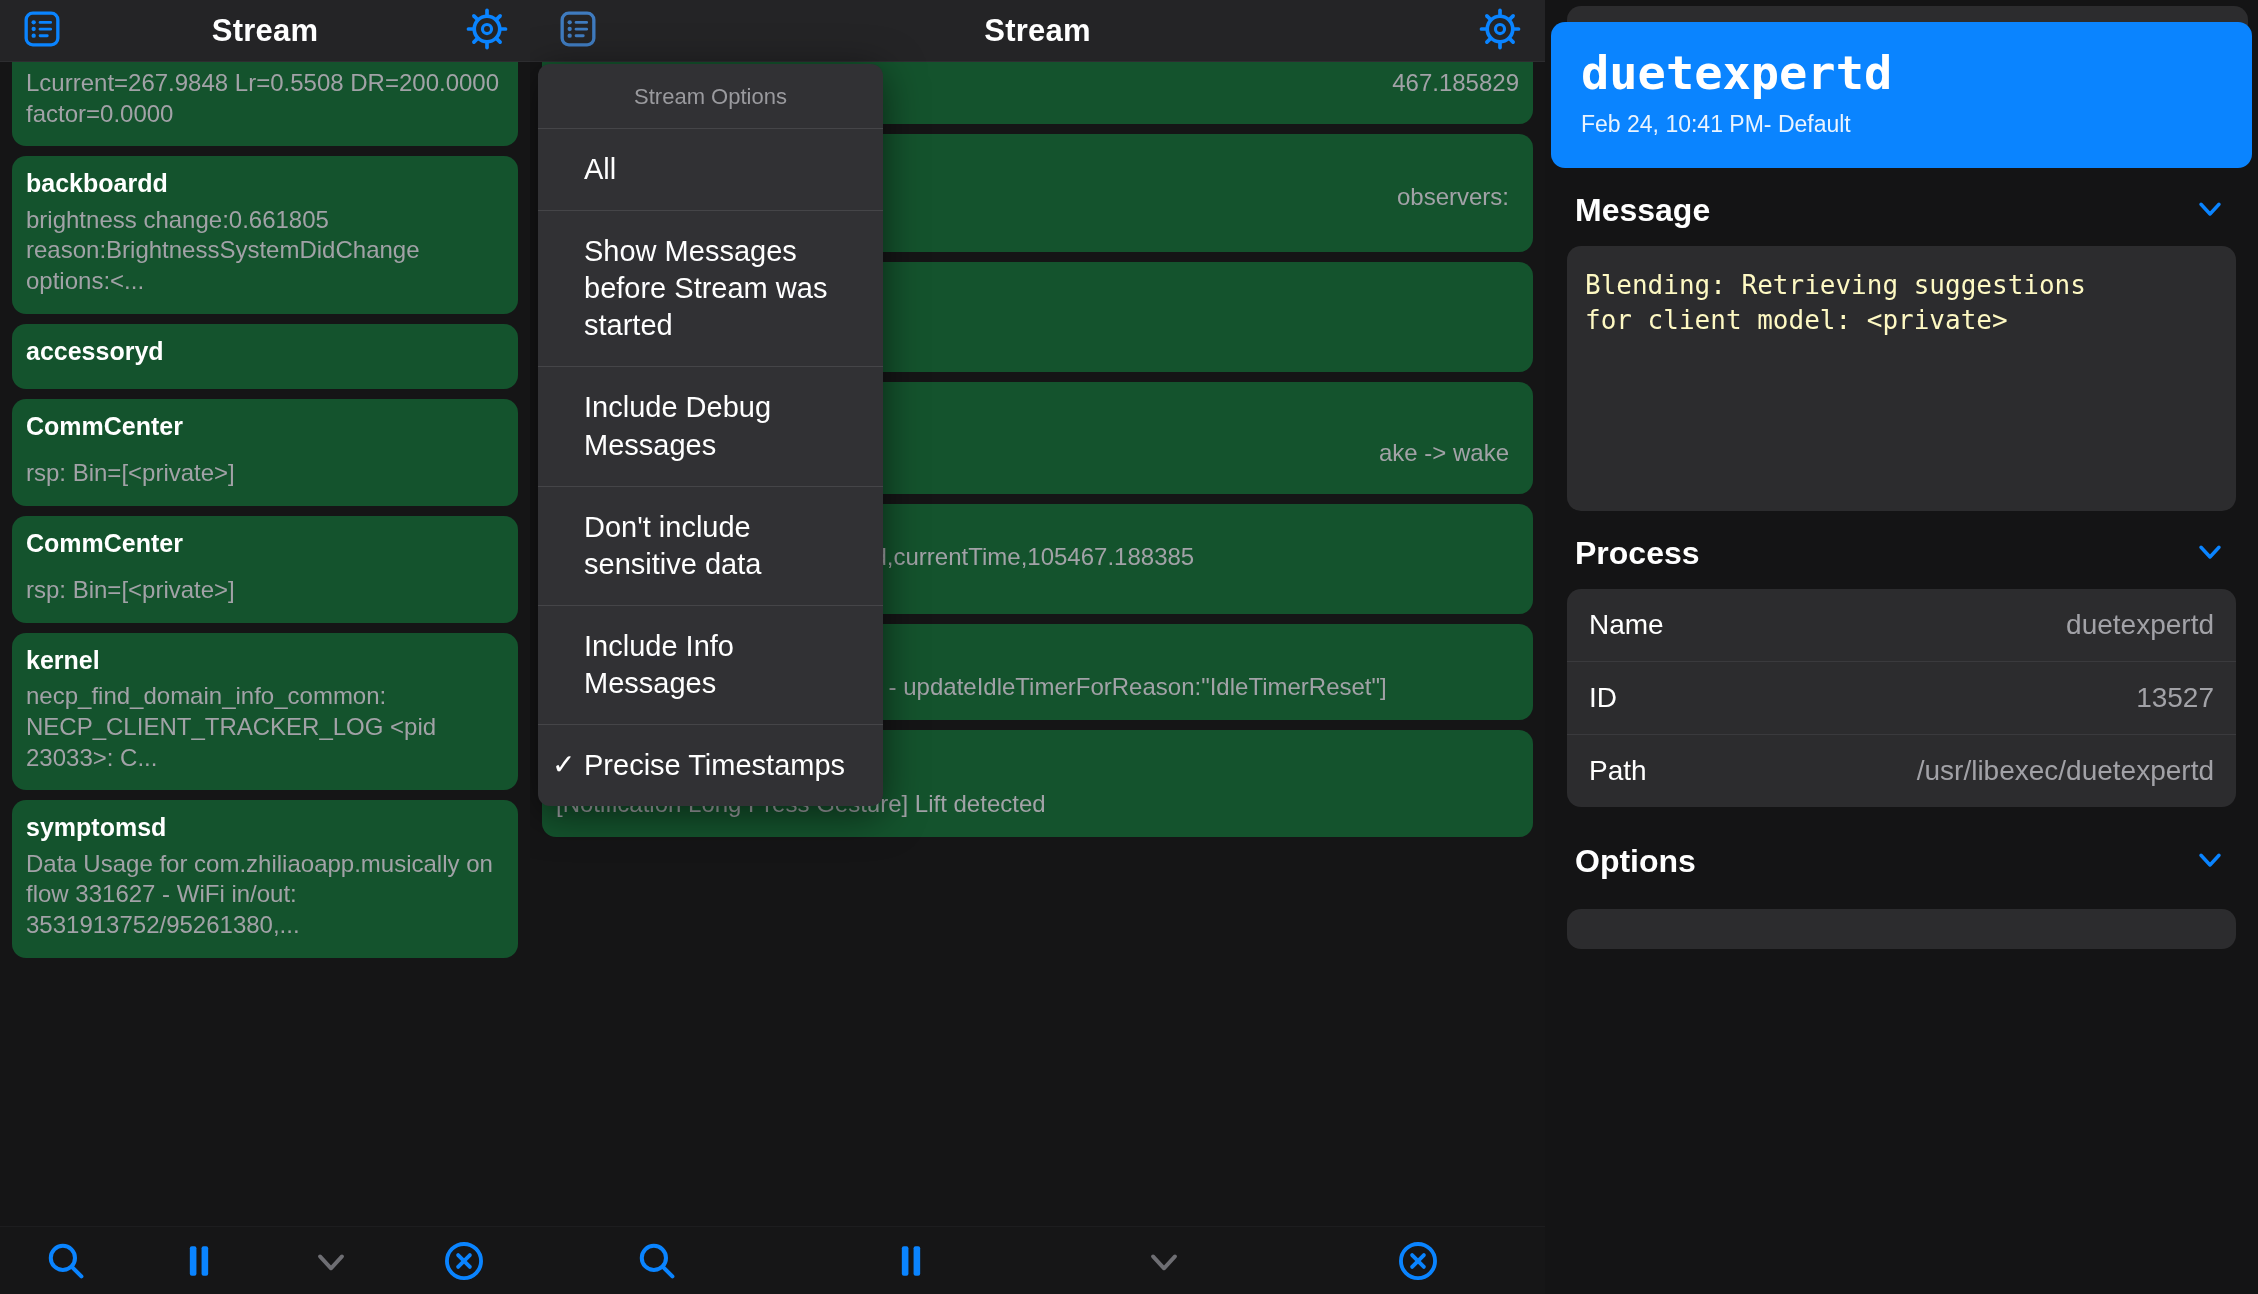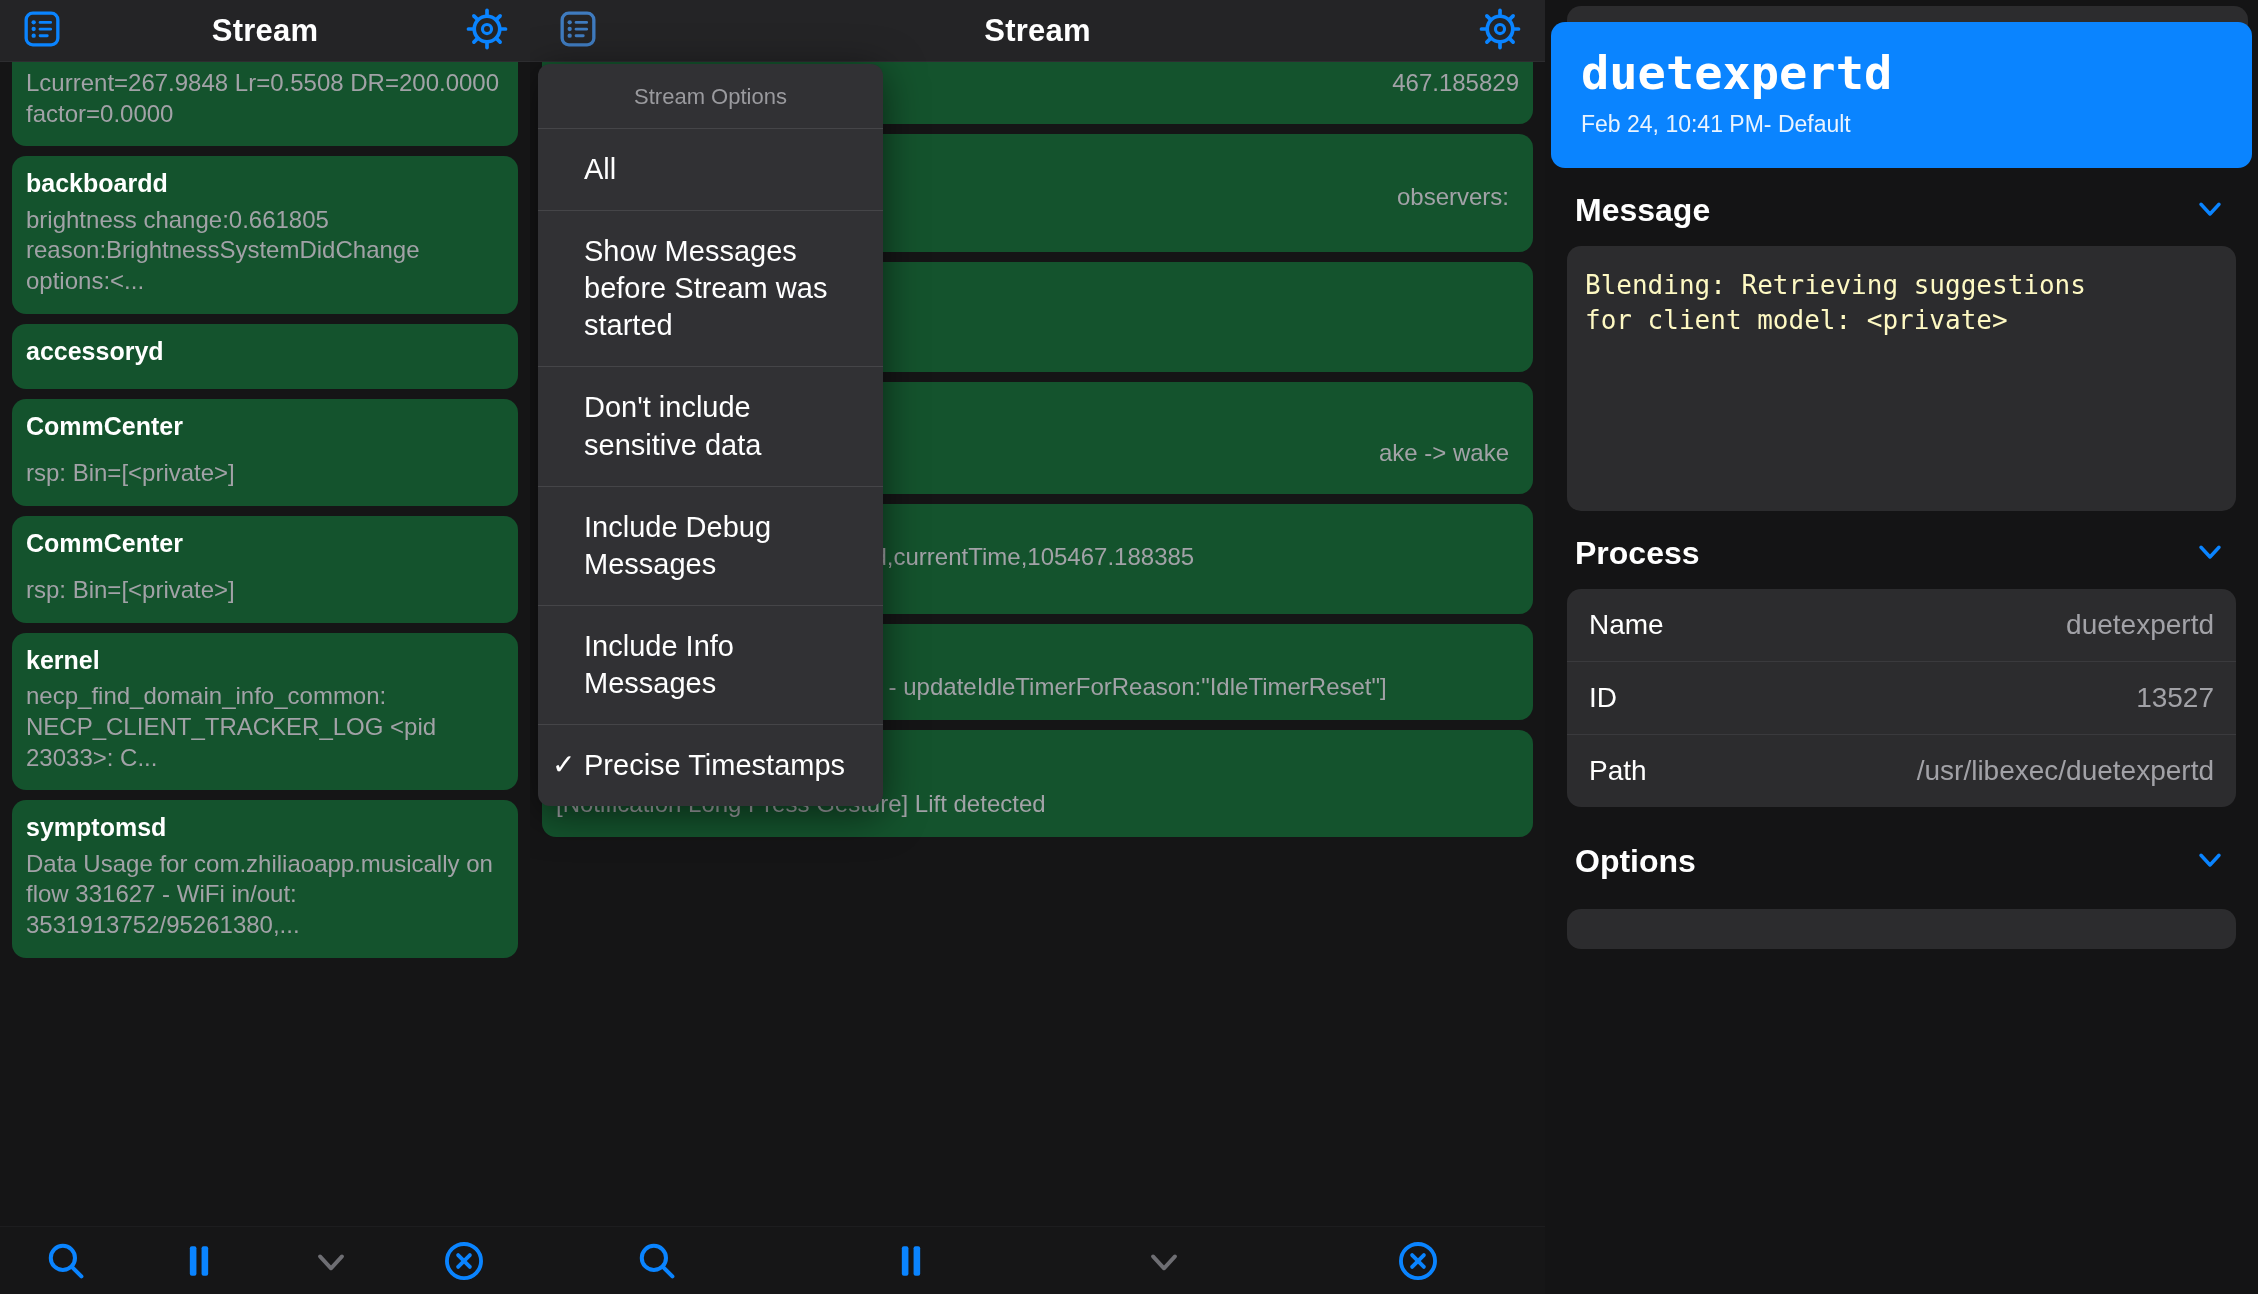--- a/index.html
+++ b/index.html
@@ -291,24 +291,24 @@
     <div class="menu">
       <div class="menu-title">Stream Options</div>
 
       <div class="menu-item">
         <span>All</span>
       </div>
       <div class="menu-item">
         <span>Show Messages before Stream was started</span>
       </div>
       <div class="menu-item">
+        <span>Include Debug Messages</span>
+      </div>
+      <div class="menu-item">
         <span>Don't include sensitive data</span>
-      </div>
-      <div class="menu-item">
-        <span>Include Debug Messages</span>
       </div>
       <div class="menu-item">
         <span>Include Info Messages</span>
       </div>
       <div class="menu-item">
         <span class="check">✓</span>
         <span>Precise Timestamps</span>
       </div>
     </div>
 

